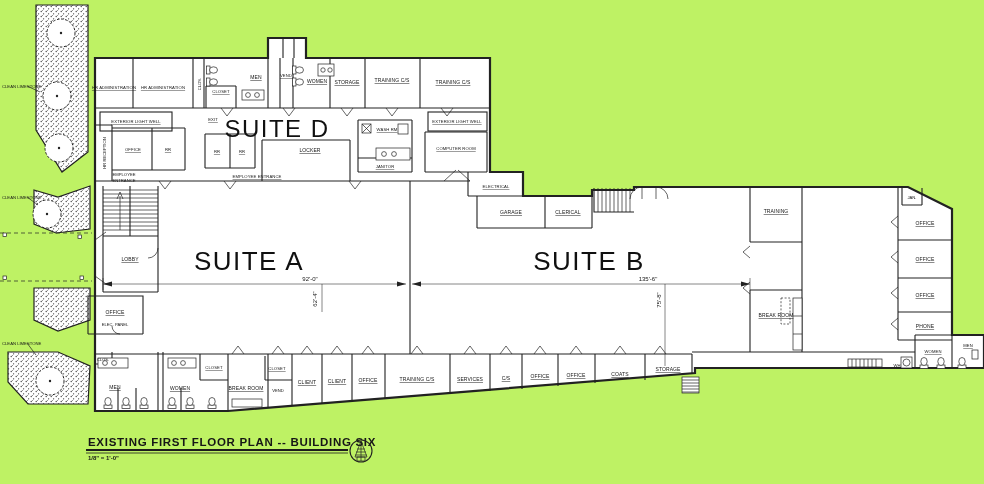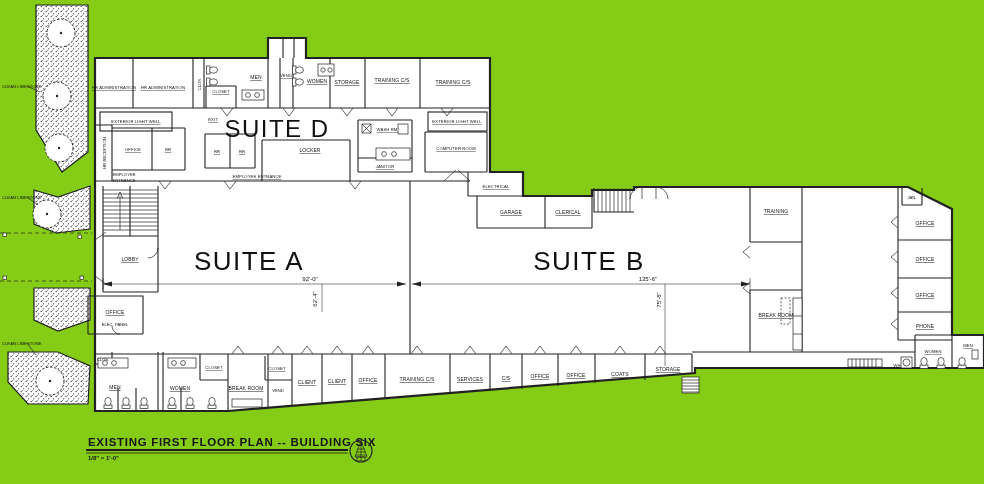--- a/index.html
+++ b/index.html
@@ -1,16 +1,16 @@
 <!DOCTYPE html>
 <html><head>
 <meta charset="utf-8">
 <style>
   html,body{margin:0;padding:0;background:#ffffff;}
-  .sheet{position:relative;width:984px;height:484px;background:#84cc16;overflow:hidden;}
+  .sheet{position:relative;width:984px;height:484px;background:#bef264;overflow:hidden;}
   svg{position:absolute;left:0;top:0;}
   svg text{font-family:"Liberation Sans", sans-serif;fill:#161616;}
   .wx{fill:#ffffff;stroke:#222222;stroke-width:2.2;stroke-linejoin:miter;}
   .w1{fill:none;stroke:#222222;stroke-width:1.1;}
   .w1f{fill:#ffffff;stroke:#222222;stroke-width:1.1;}
   .w0{fill:none;stroke:#222222;stroke-width:0.7;}
   .fx{fill:#ffffff;stroke:#222222;stroke-width:0.7;}
   .dimline{fill:none;stroke:#222222;stroke-width:0.55;}
   .dash{stroke-dasharray:4 3;}
   .dash2{stroke-dasharray:2 1.6;}

